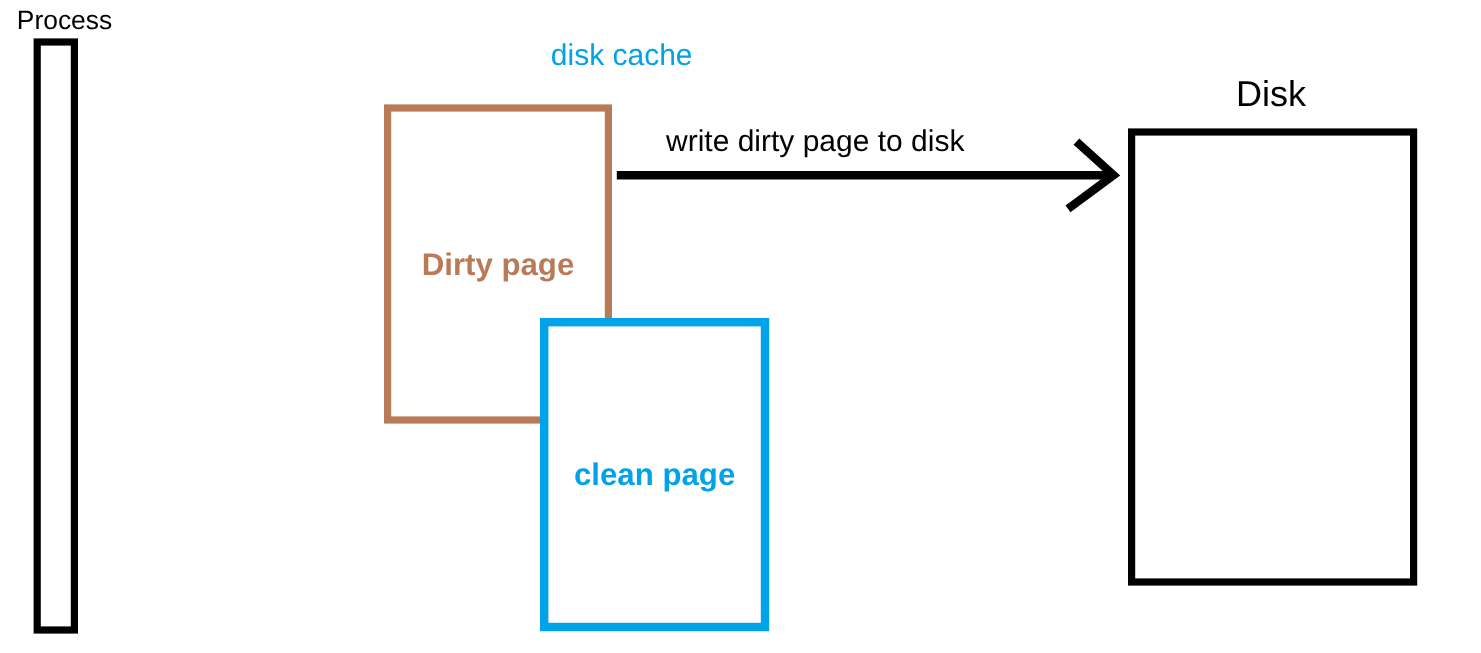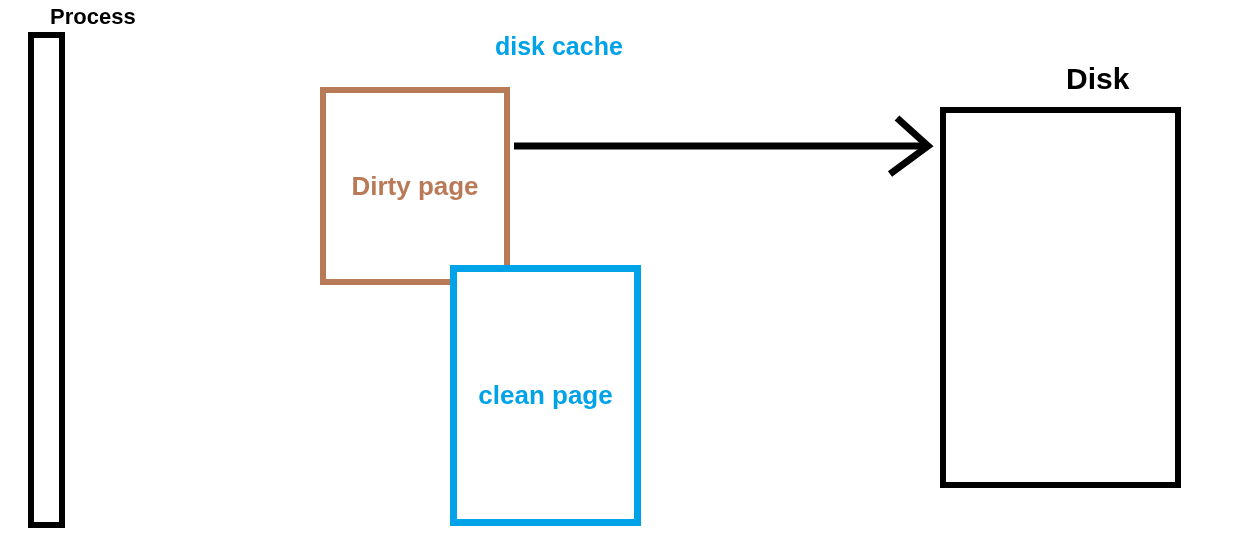--- a/index.html
+++ b/index.html
@@ -16,25 +16,24 @@
   }
   .canvas {
     position: relative;
     width: 1234px;
     height: 544px;
     background: var(--bg);
     overflow: hidden;
   }
   .label {
     position: absolute;
-    font-weight: bold;
+    font-weight: normal;
     color: var(--ink);
     white-space: nowrap;
     line-height: 1.1;
-    margin-left: 36px;
   }
   .box {
     position: absolute;
     box-sizing: border-box;
     background: transparent;
   }
   
   .process-label {
     left: 14px;
     top: 5px;
@@ -52,21 +51,21 @@
     left: 459px;
     top: 33px;
     font-size: 25px;
     color: var(--blue);
   }
   
   .dirty-page-box {
     left: 320px;
     top: 87px;
     width: 190px;
-    height: 198px;
+    height: 266px;
     border: 6px solid var(--brown);
     display: flex;
     align-items: center;
     justify-content: center;
   }
   .dirty-page-box .box-label {
     font-weight: bold;
     font-size: 26px;
     color: var(--brown);
     white-space: nowrap;
@@ -129,20 +128,21 @@
   <div class="label page-cache-label">disk cache</div>
 
   <div class="box dirty-page-box">
     <span class="box-label">Dirty page</span>
   </div>
 
   <div class="box clean-page-box">
     <span class="box-label">clean page</span>
   </div>
 
+  <div class="label arrow-label">write dirty page to disk</div>
 
   <svg class="arrow-svg" viewBox="0 0 425 75" aria-hidden="true">
     <line x1="4" y1="41" x2="415" y2="41" stroke="var(--ink)" stroke-width="7"></line>
     <polyline points="387,13 418,41 380,69" fill="none" stroke="var(--ink)" stroke-width="7"></polyline>
   </svg>
 
   <div class="label disk-label">Disk</div>
 
   <div class="box disk-box"></div>
 

